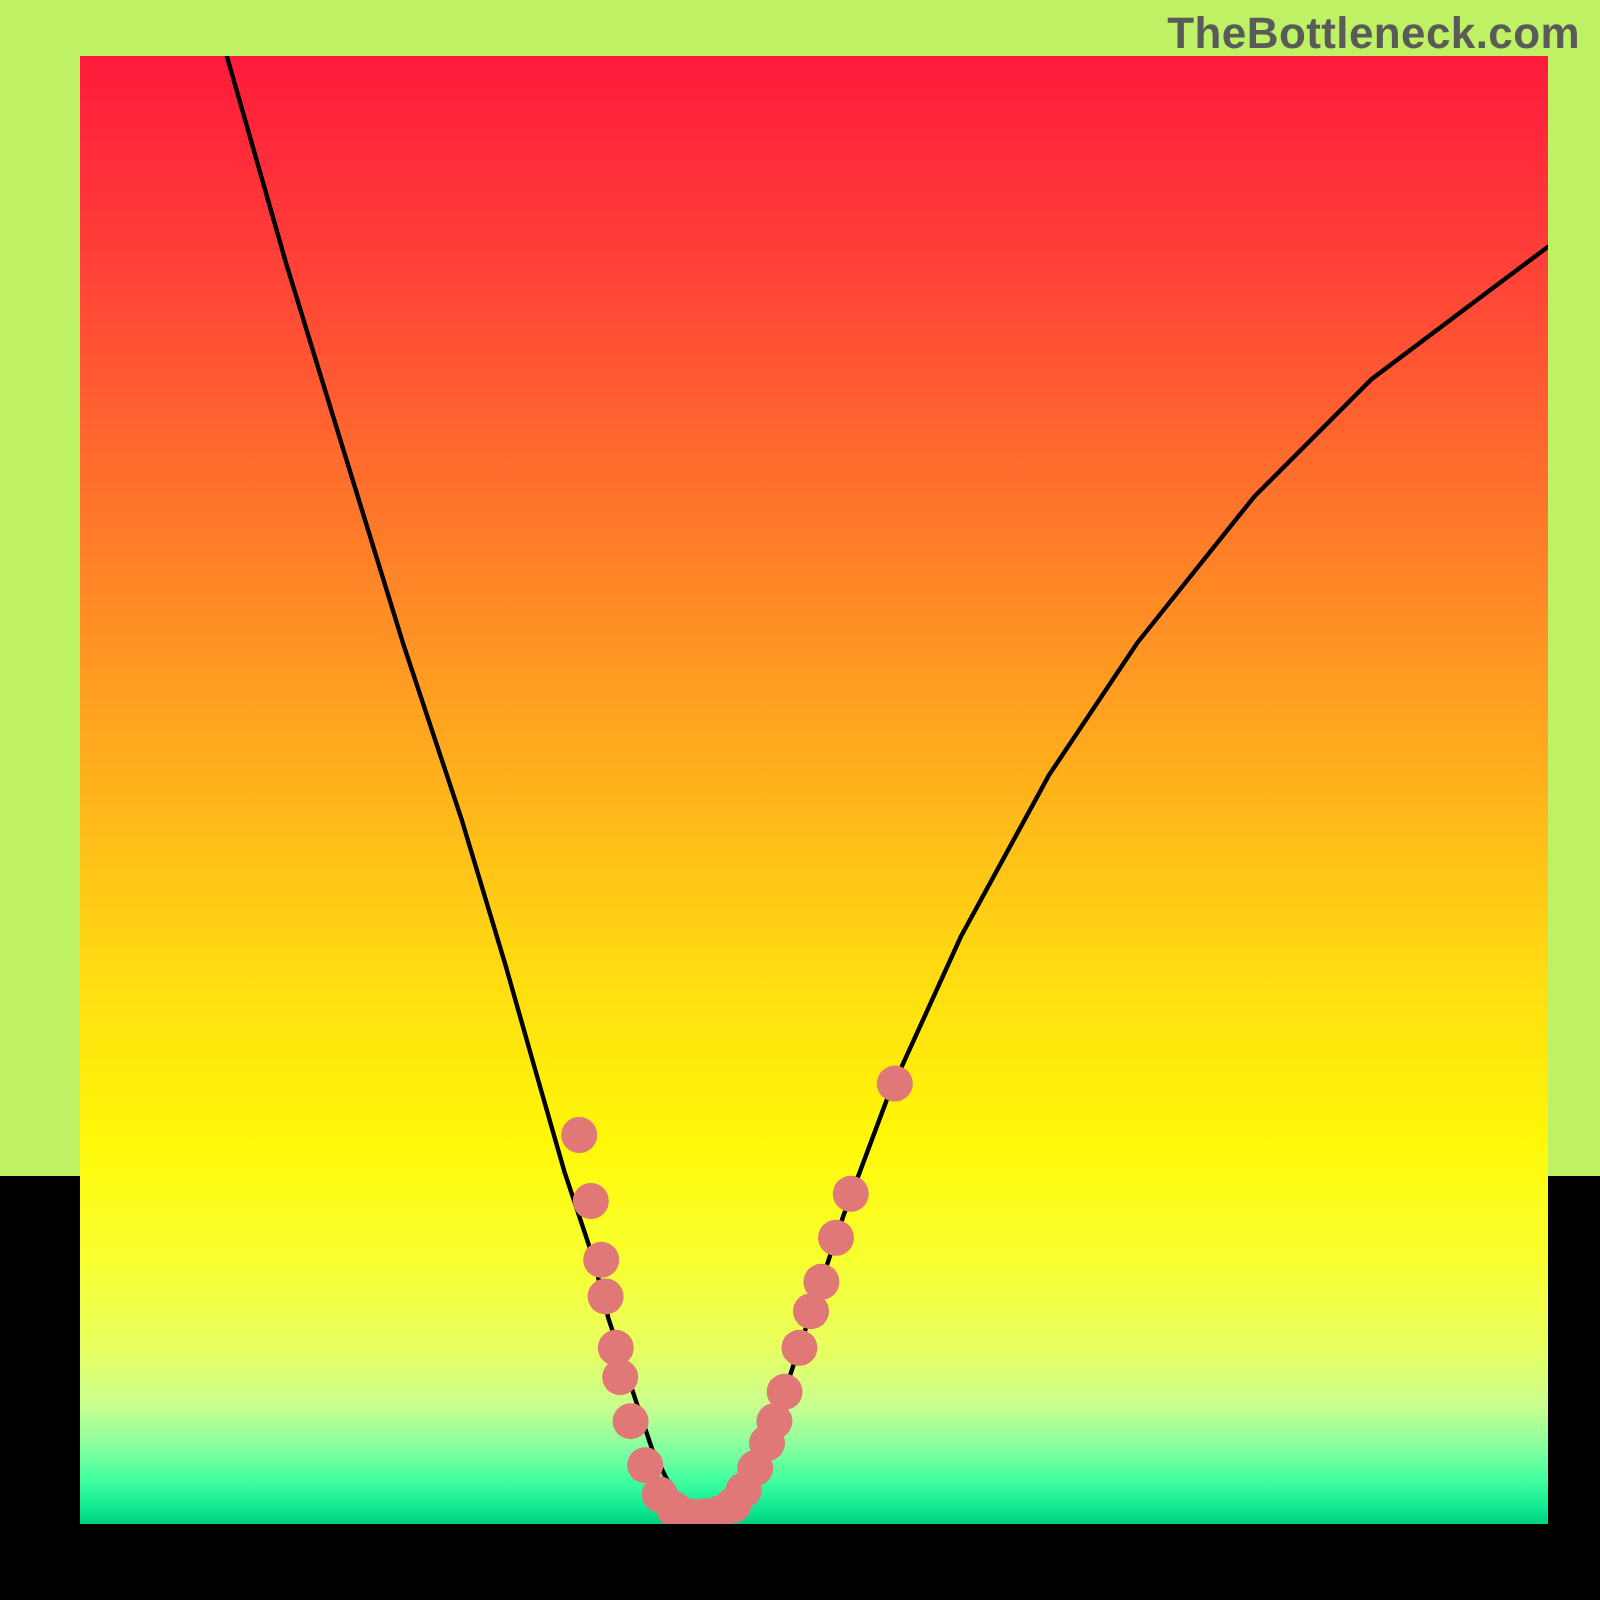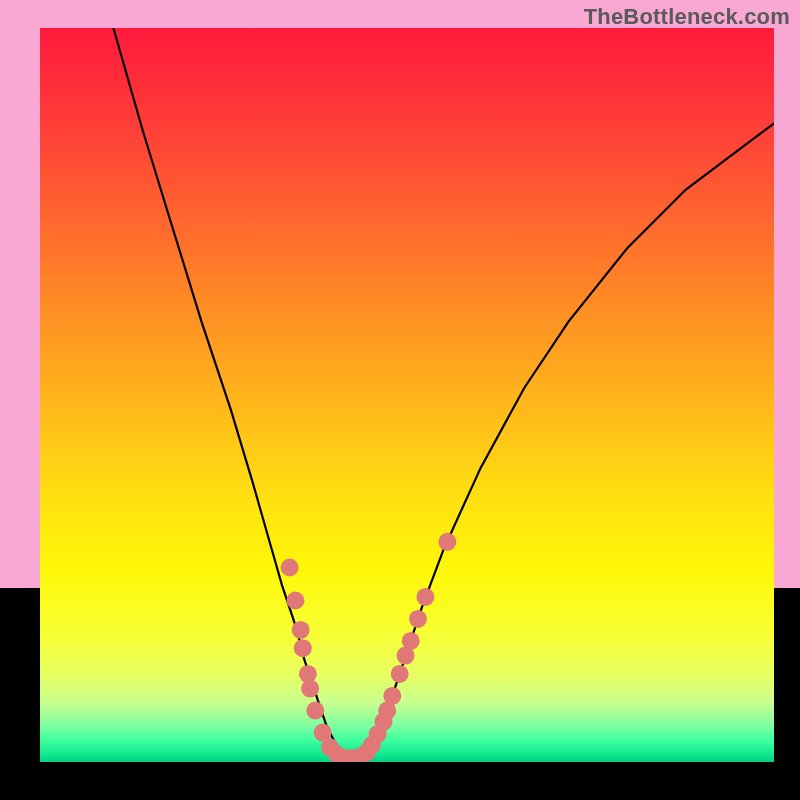--- a/index.html
+++ b/index.html
@@ -7,21 +7,21 @@
     padding: 0;
     width: 800px;
     height: 800px;
     background: #000;
     overflow: hidden;
   }
   .frame {
     position: relative;
     width: 800px;
     height: 588px;
-    background: #f9a8d4;
+    background: #bef264;
   }
   .plot-area {
     position: absolute;
     left: 40px;
     top: 28px;
     width: 734px;
     height: 734px;
     background: linear-gradient(to bottom,
       #ff1a3c 0%,
       #ff2a3a 6%,

